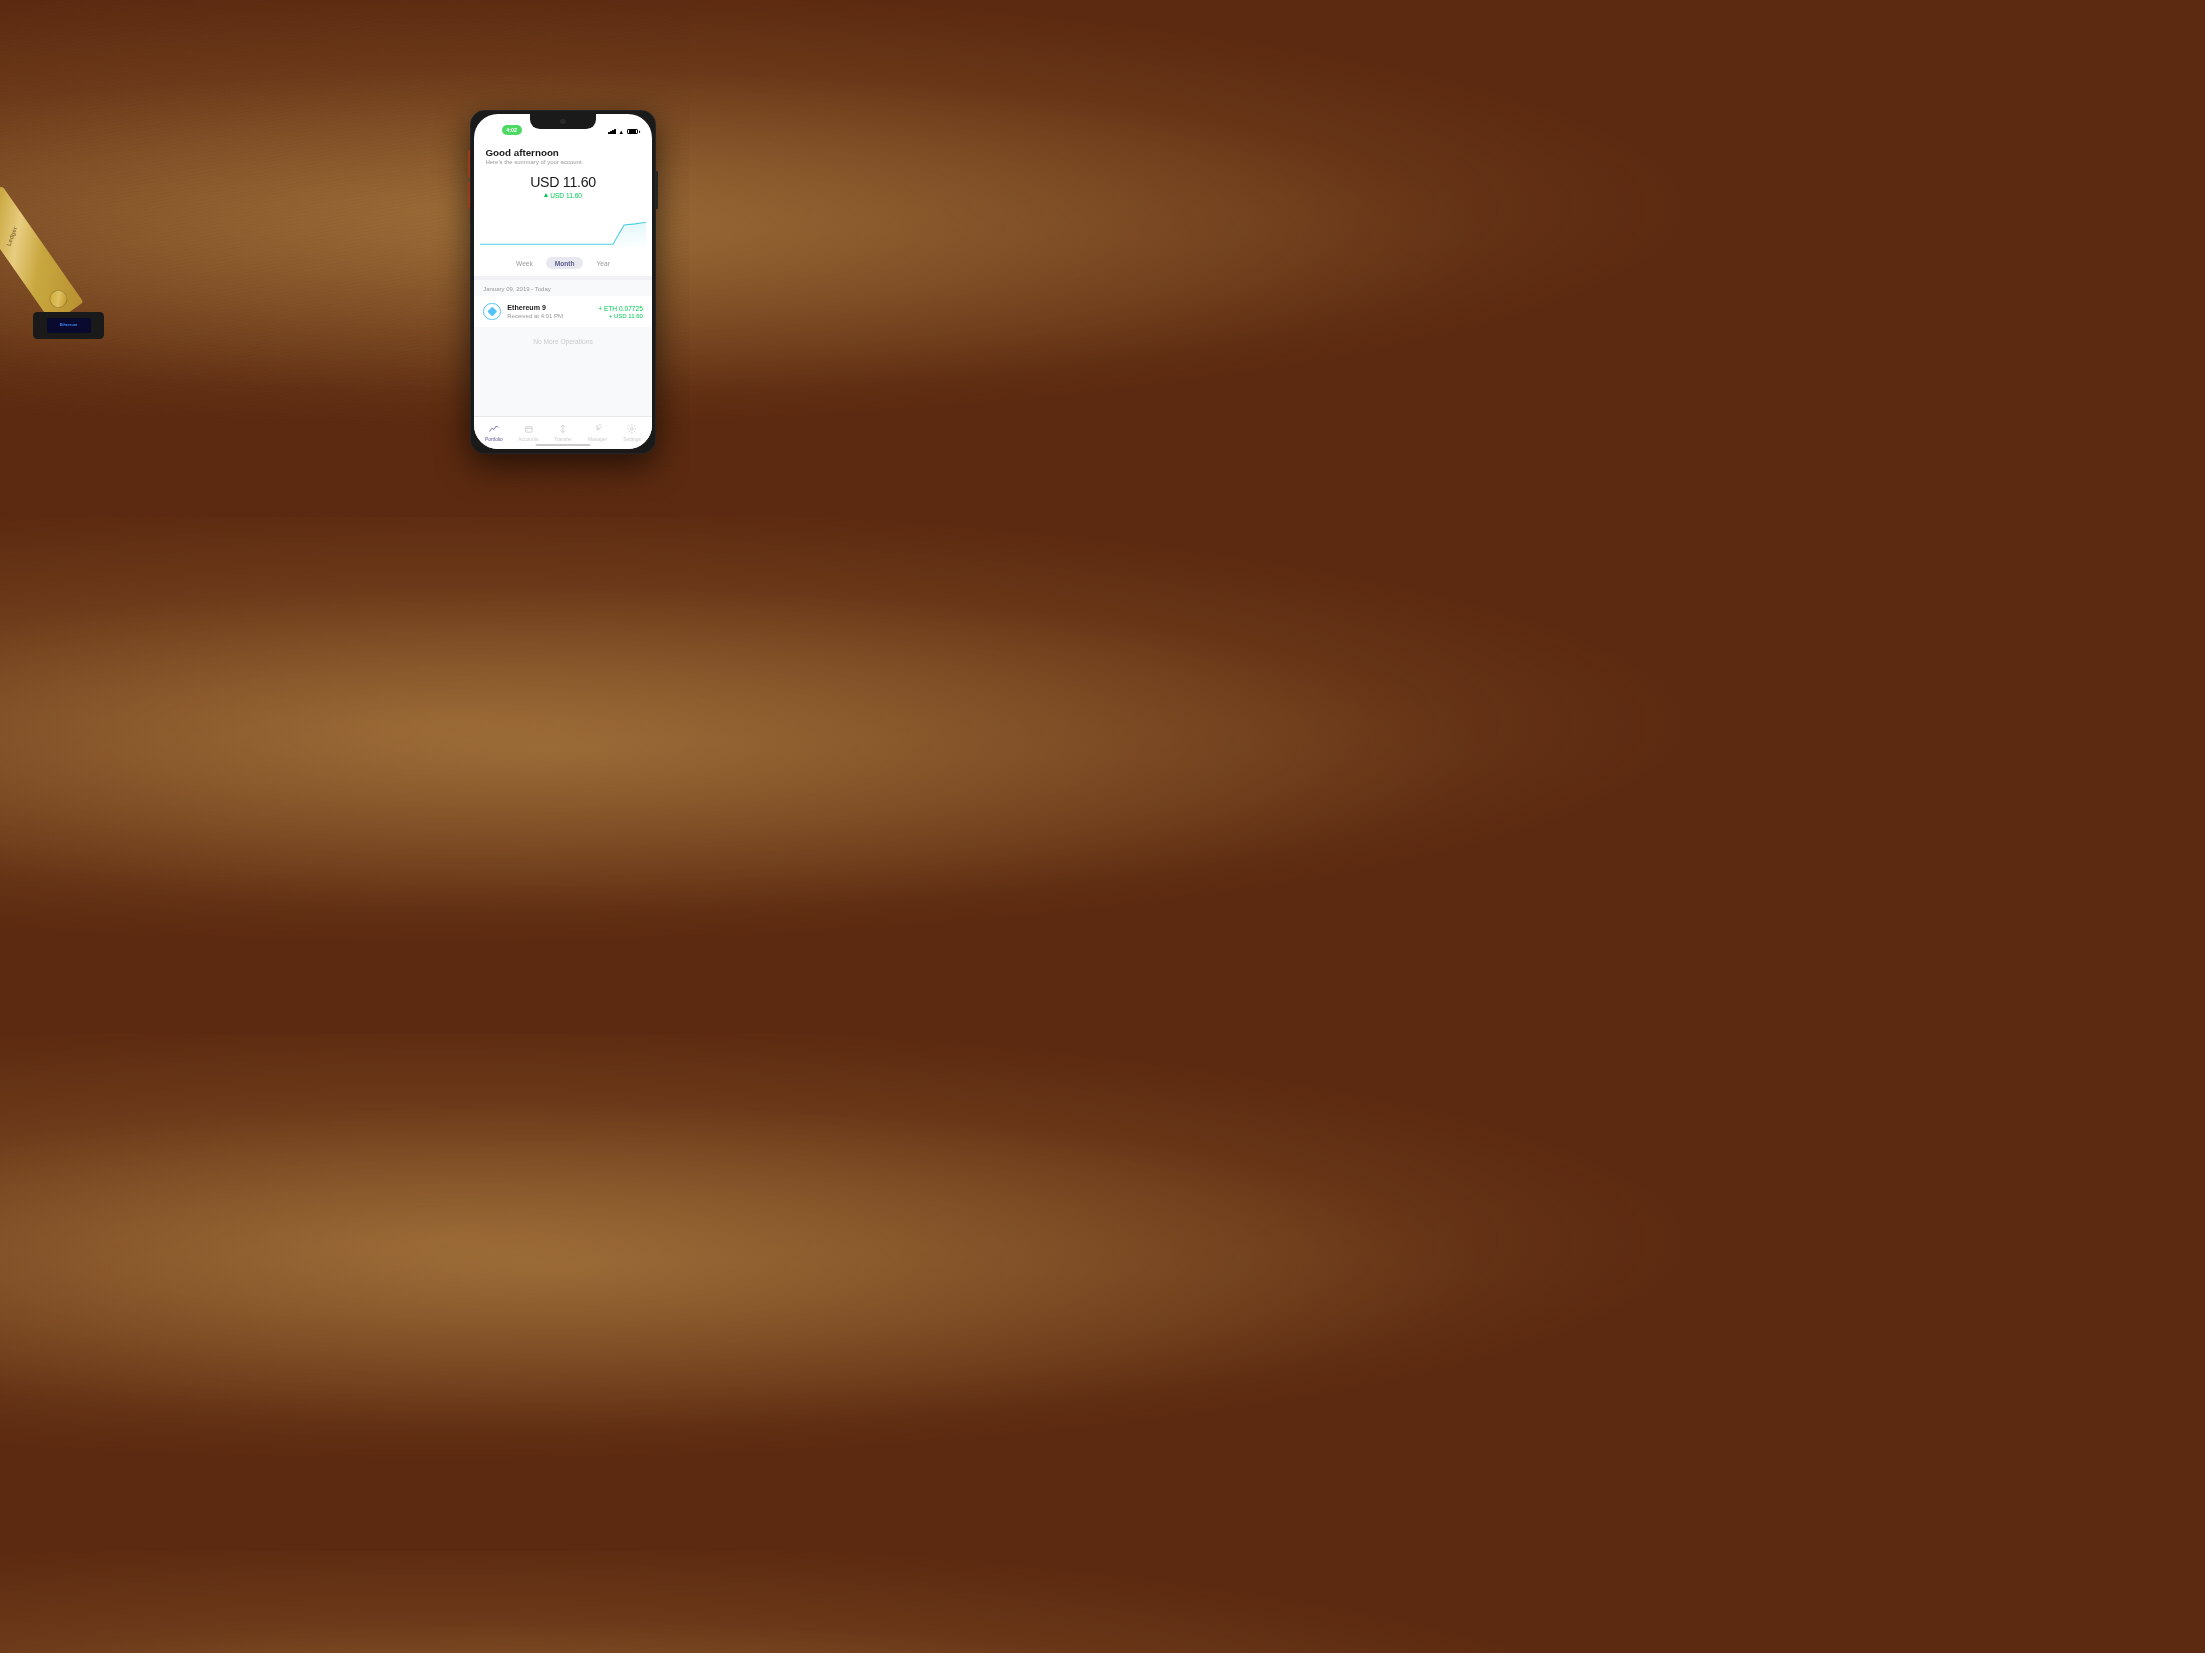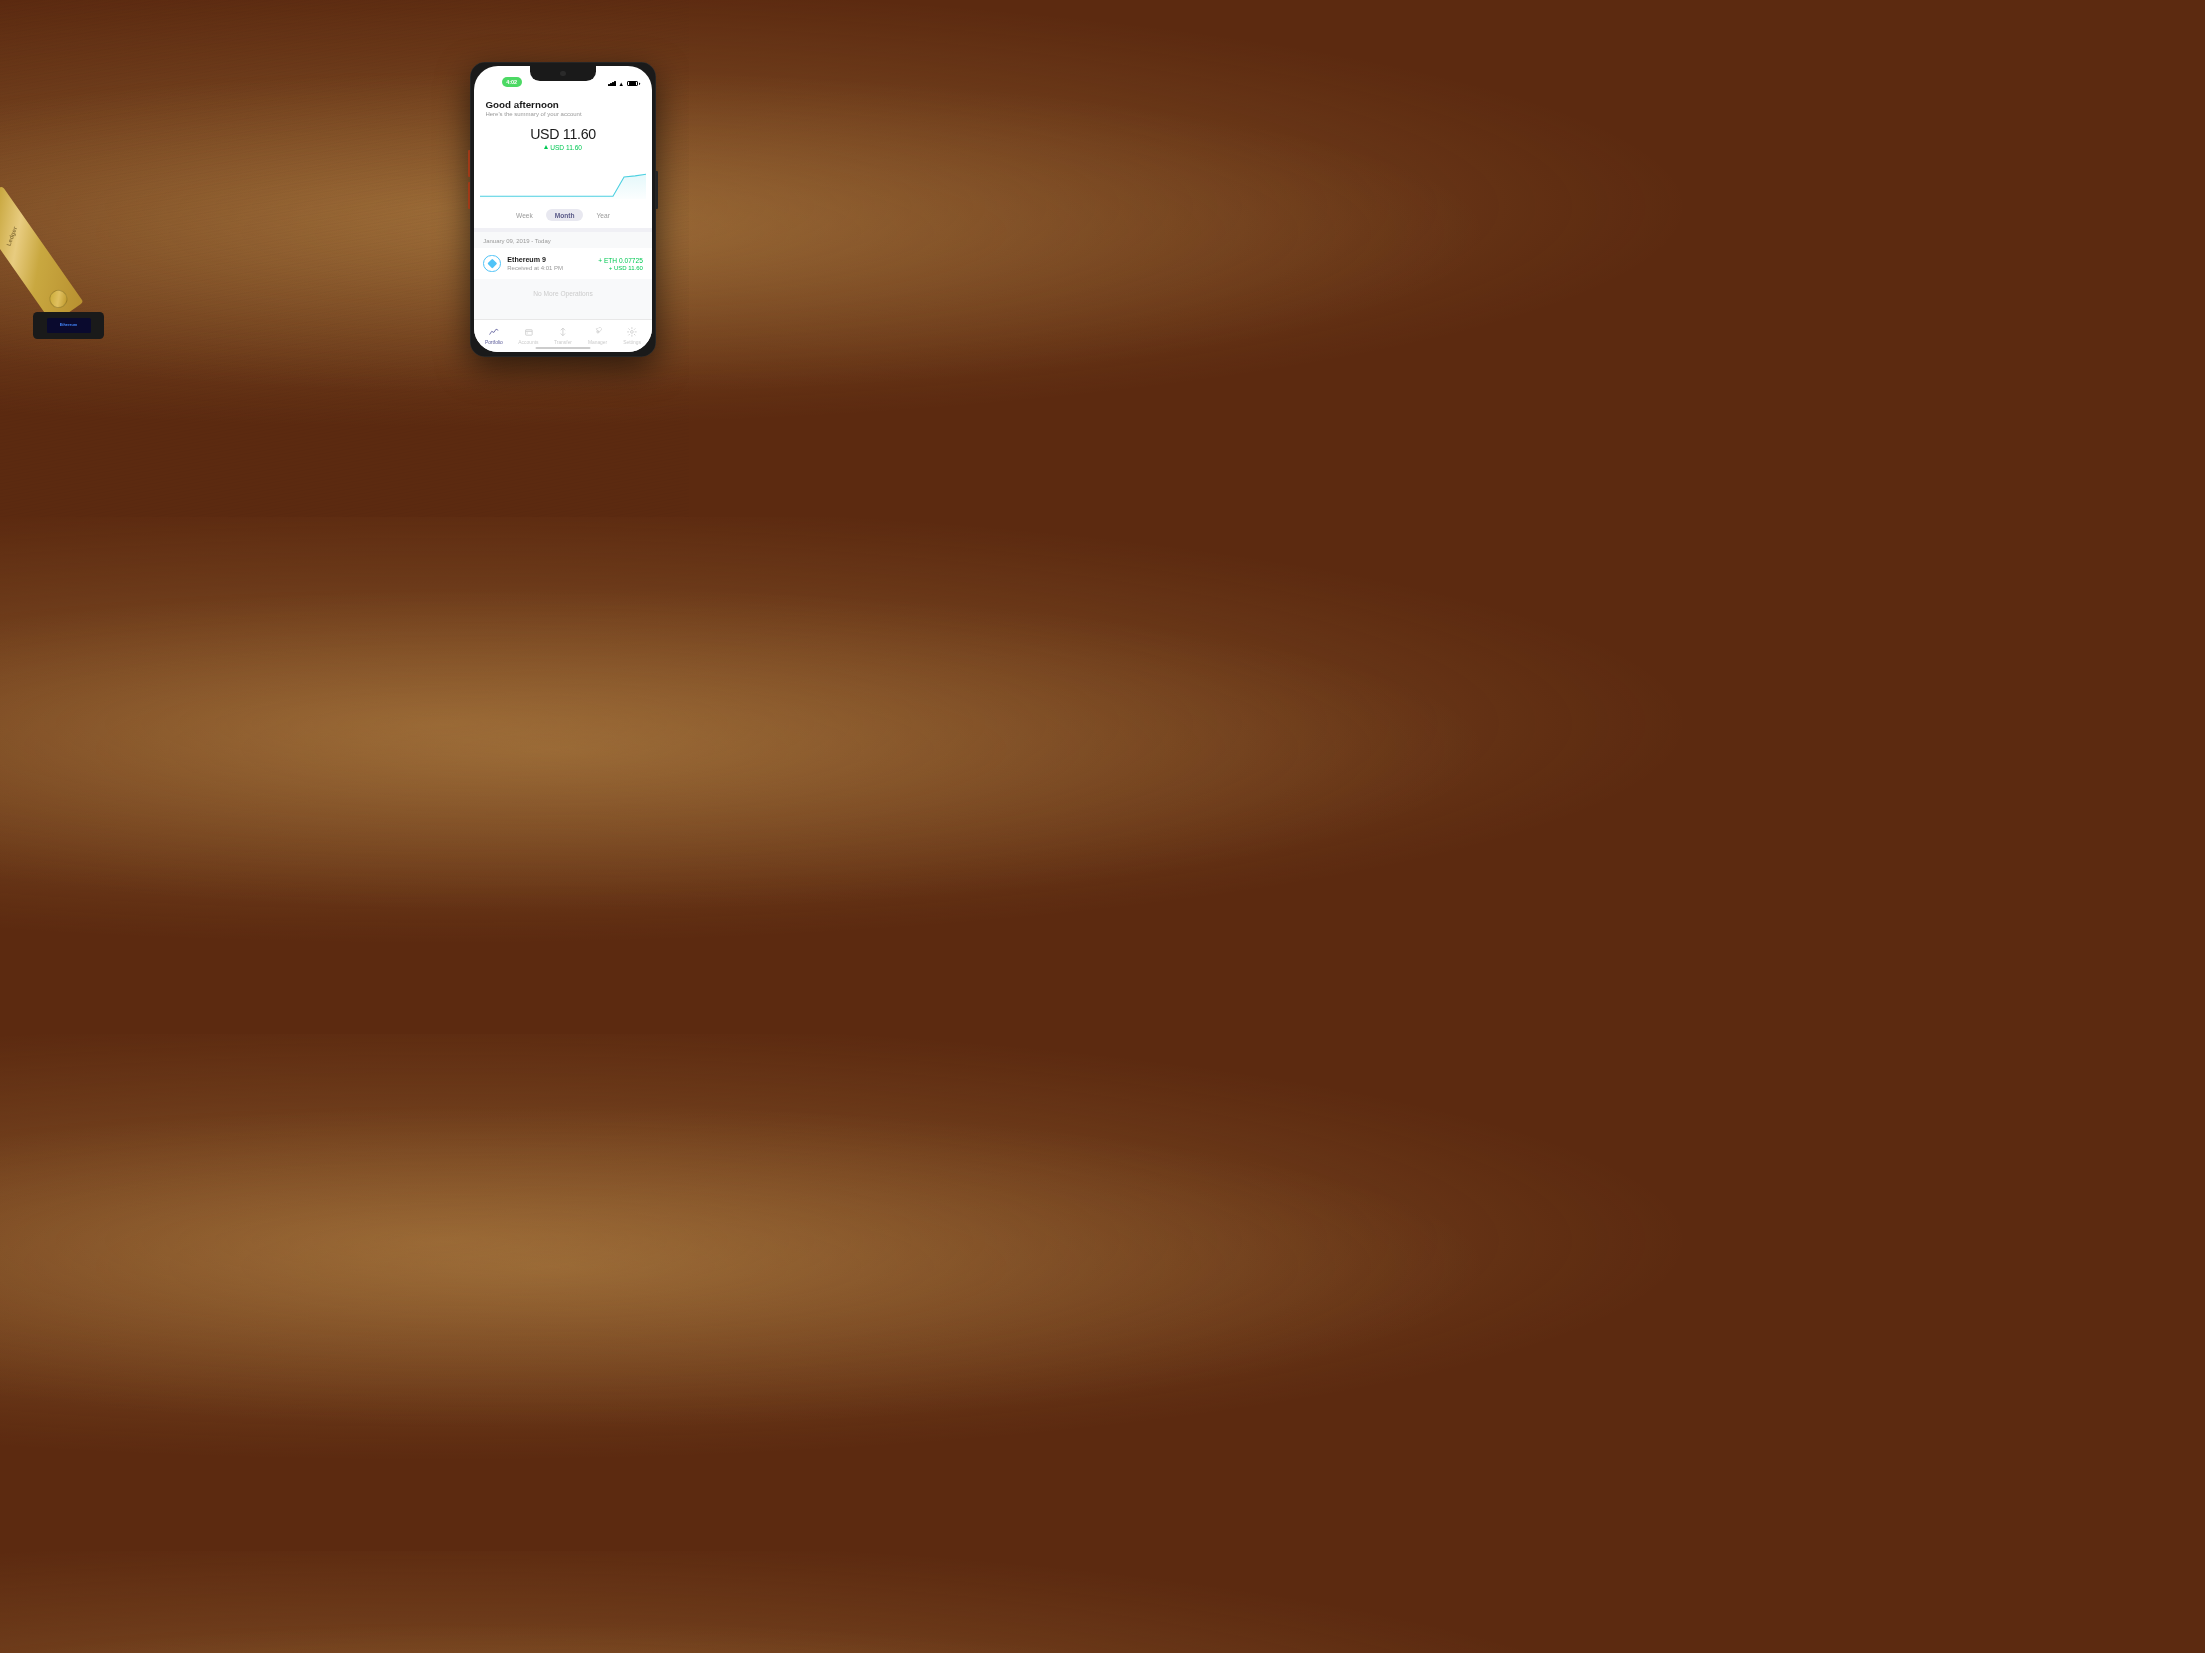--- a/index.html
+++ b/index.html
@@ -111,25 +111,26 @@
     
     .phone-wrapper {
       position: relative;
       right: 33px;
       width: 186px;
       height: 394px;
     }
 
     .phone-outer {
       width: 186px;
-      height: 295px;
+      height: 344px;
       background: #1a1a1a;
       border-radius: 15px;
       position: relative;
       box-shadow: 0 11px 33px rgba(0,0,0,0.6), inset 0 0 0 0.5px rgba(255,255,255,0.1);
+      margin-top: 48px;
     }
 
     .phone-inner {
       position: absolute;
       top: 4.4px;
       left: 4.4px;
       right: 4.4px;
       bottom: 4.4px;
       background: white;
       border-radius: 24px;

